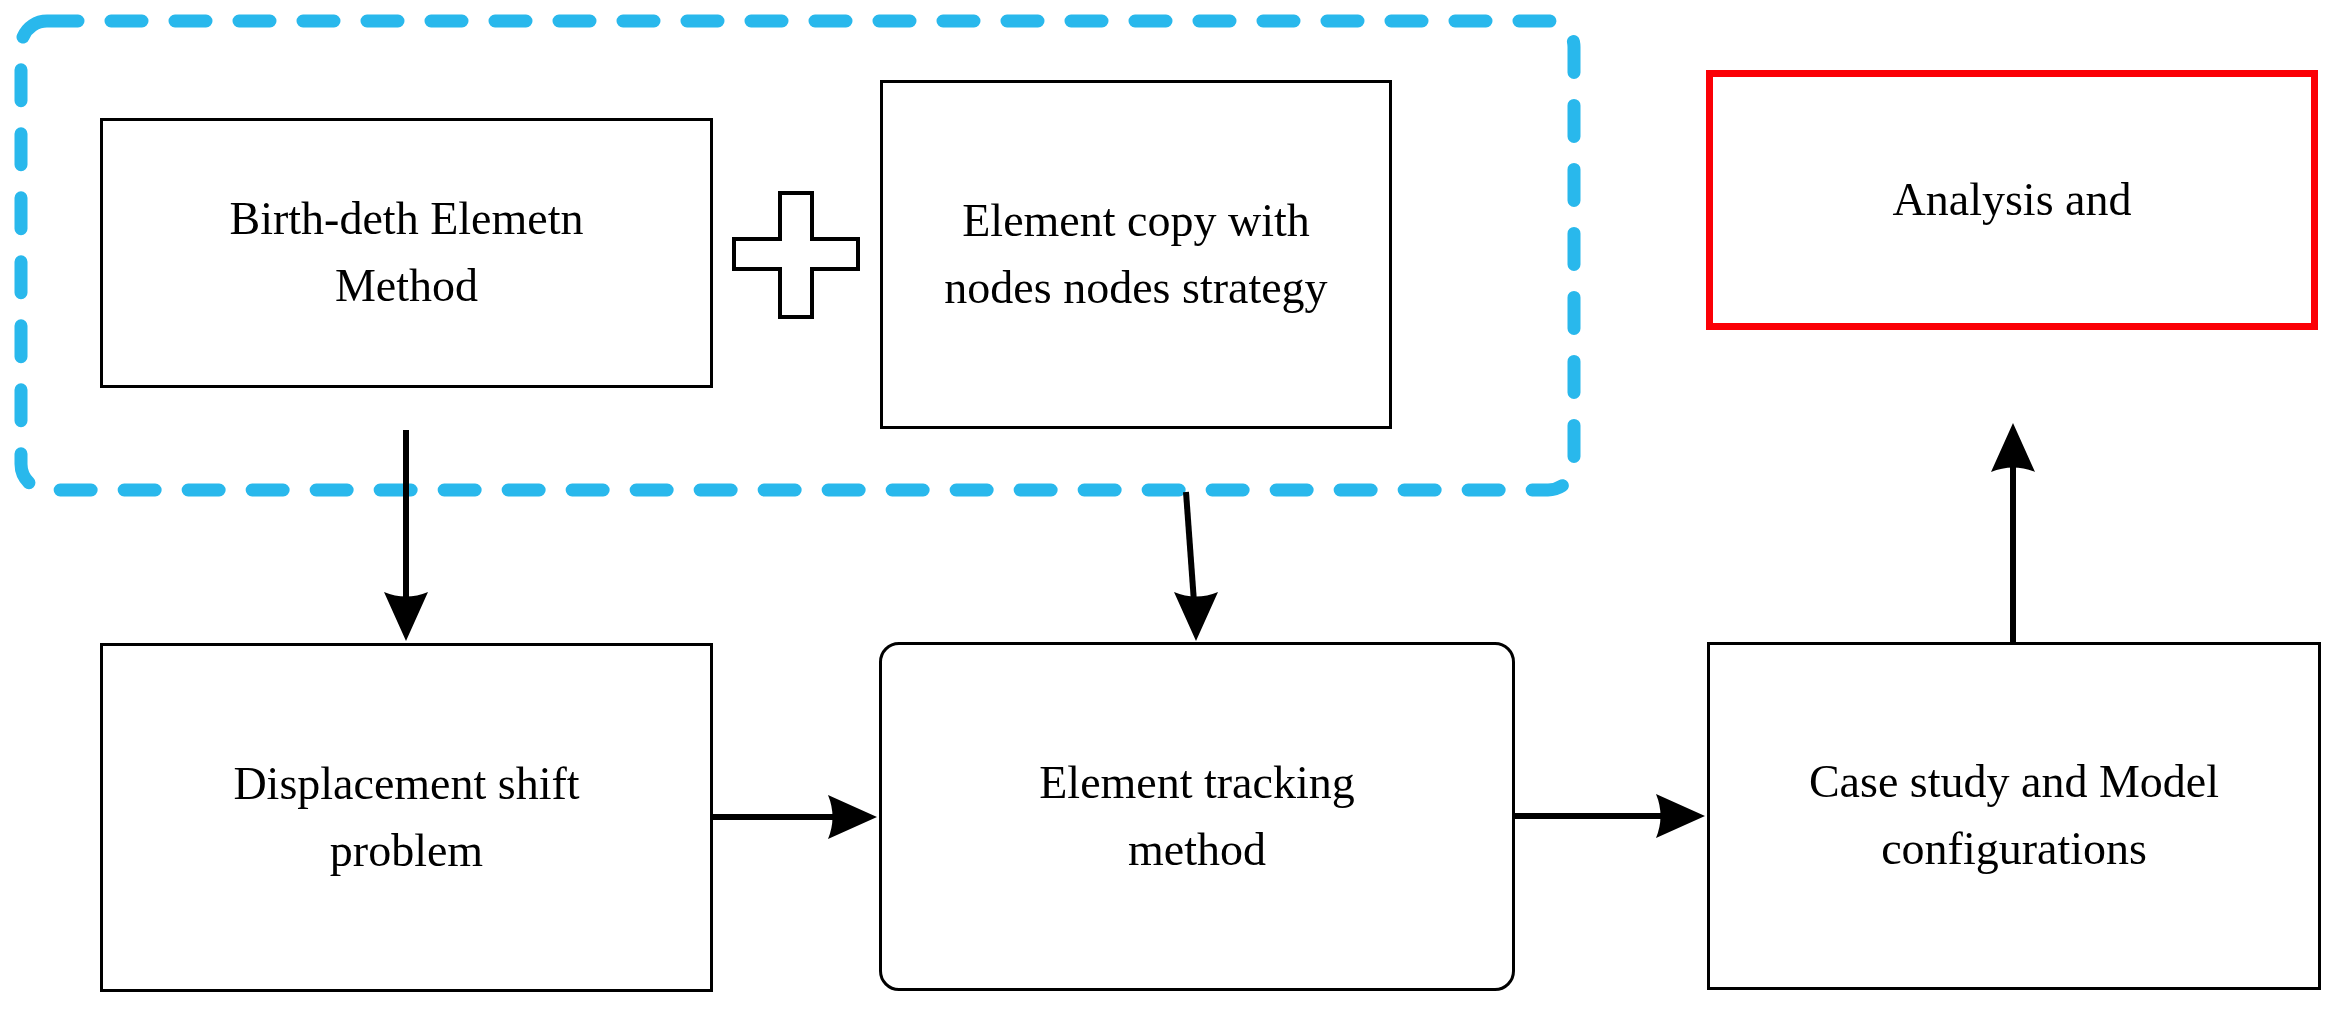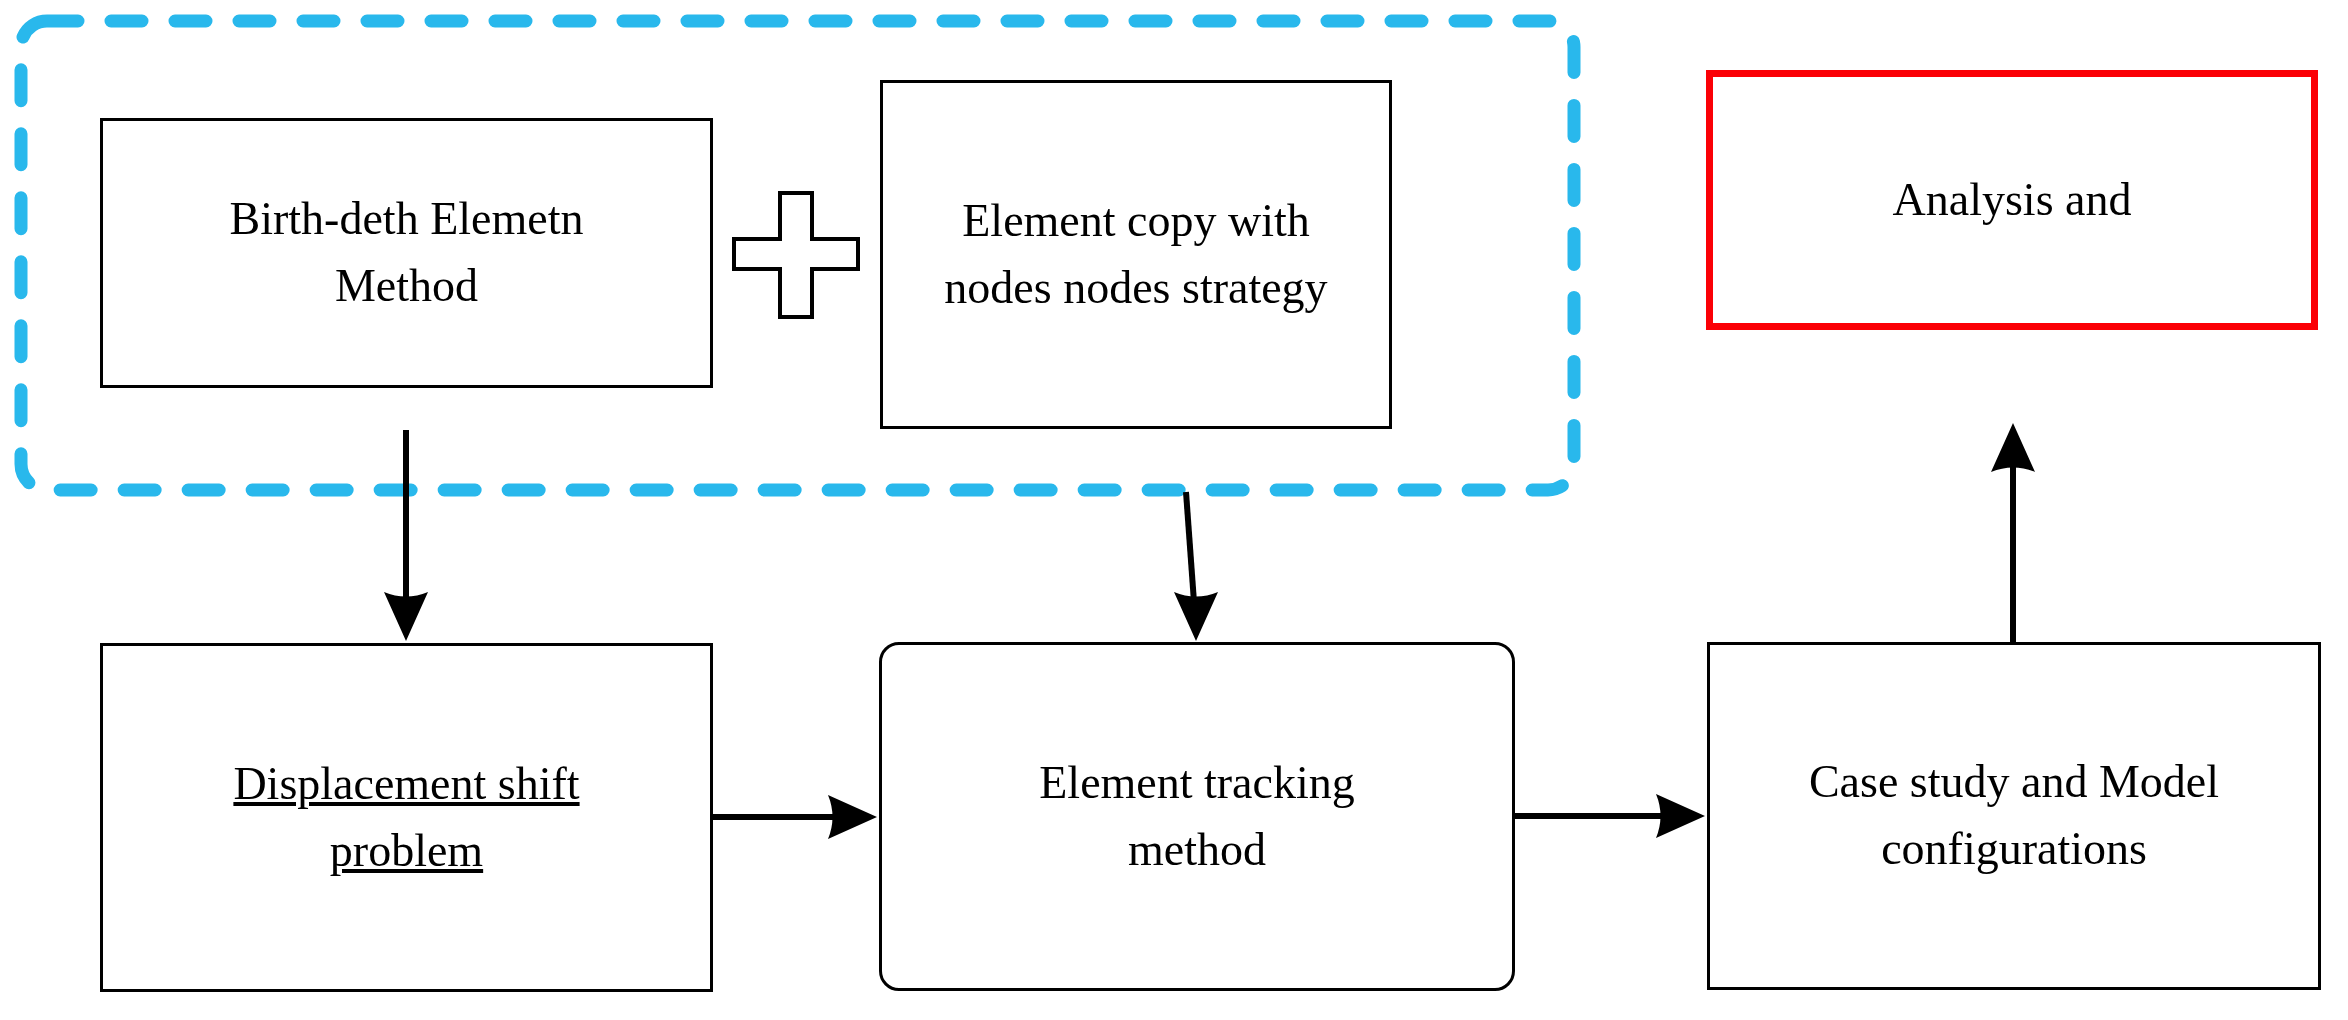--- a/index.html
+++ b/index.html
@@ -41,21 +41,21 @@
     border: 7px solid var(--highlight_border, #ff0000);
   }
   .flow-box span {
     display: block;
     white-space: nowrap;
   }
   
   #node-birth-death     { left: 100px;  top: 79px;  width: 613px; height: 270px; margin-top: 39px; }
   #node-element-copy    { left: 880px;  top: 80px;  width: 512px; height: 349px; }
   #node-analysis        { left: 1706px; top: 70px;  width: 612px; height: 260px; }
-  #node-displacement    { left: 100px;  top: 643px; width: 613px; height: 349px; text-decoration: underline; }
+  #node-displacement    { left: 100px;  top: 643px; width: 613px; height: 349px; }
   #node-tracking        { left: 879px;  top: 642px; width: 636px; height: 349px; border-radius: 20px; }
   #node-case-study      { left: 1707px; top: 642px; width: 614px; height: 348px; }
 
   .dash-rect {
     fill: none;
     stroke: var(--dashed_border, #29b8ec);
     stroke-width: 13;
     stroke-dasharray: 31 33;
     stroke-linecap: round;
   }

